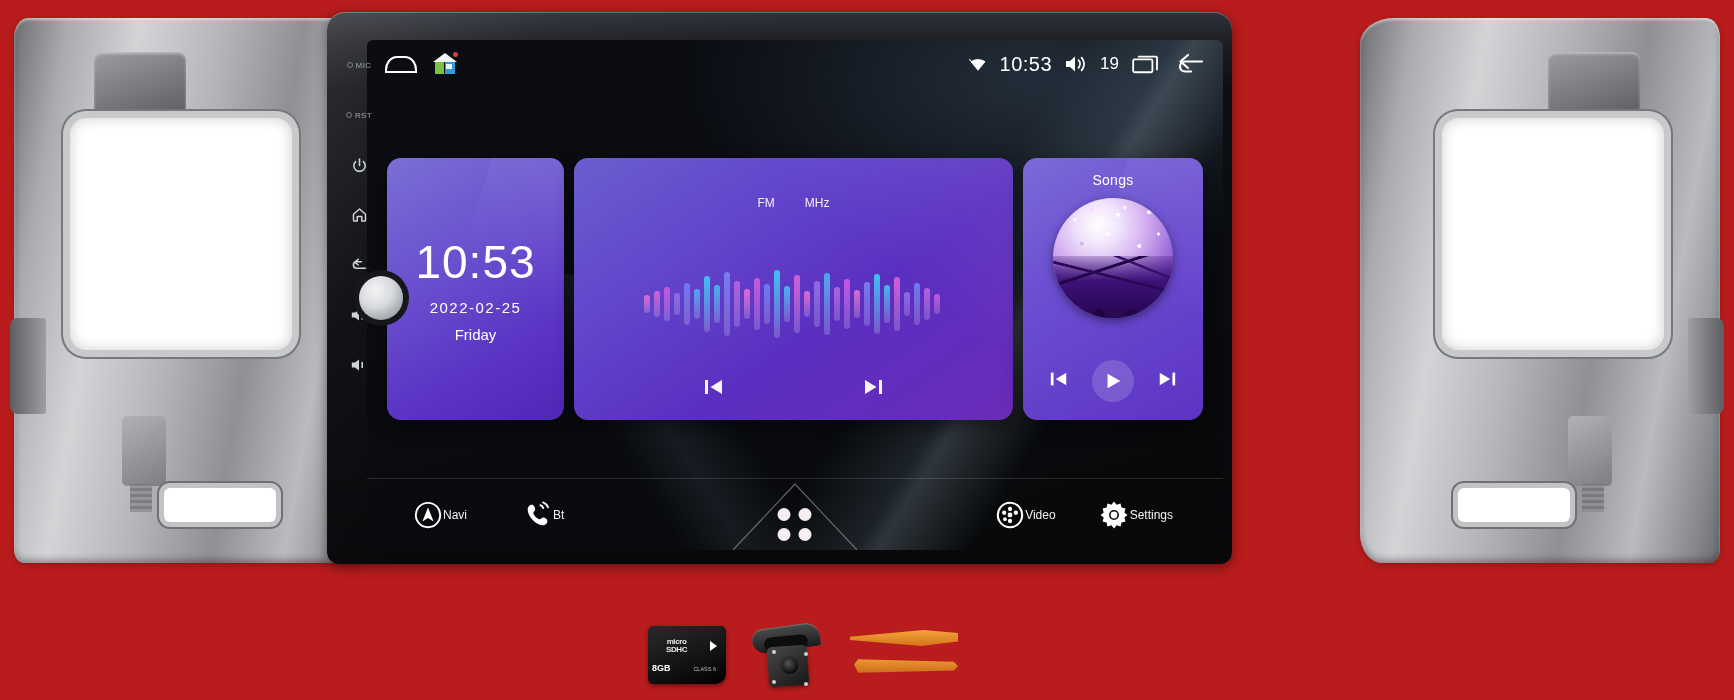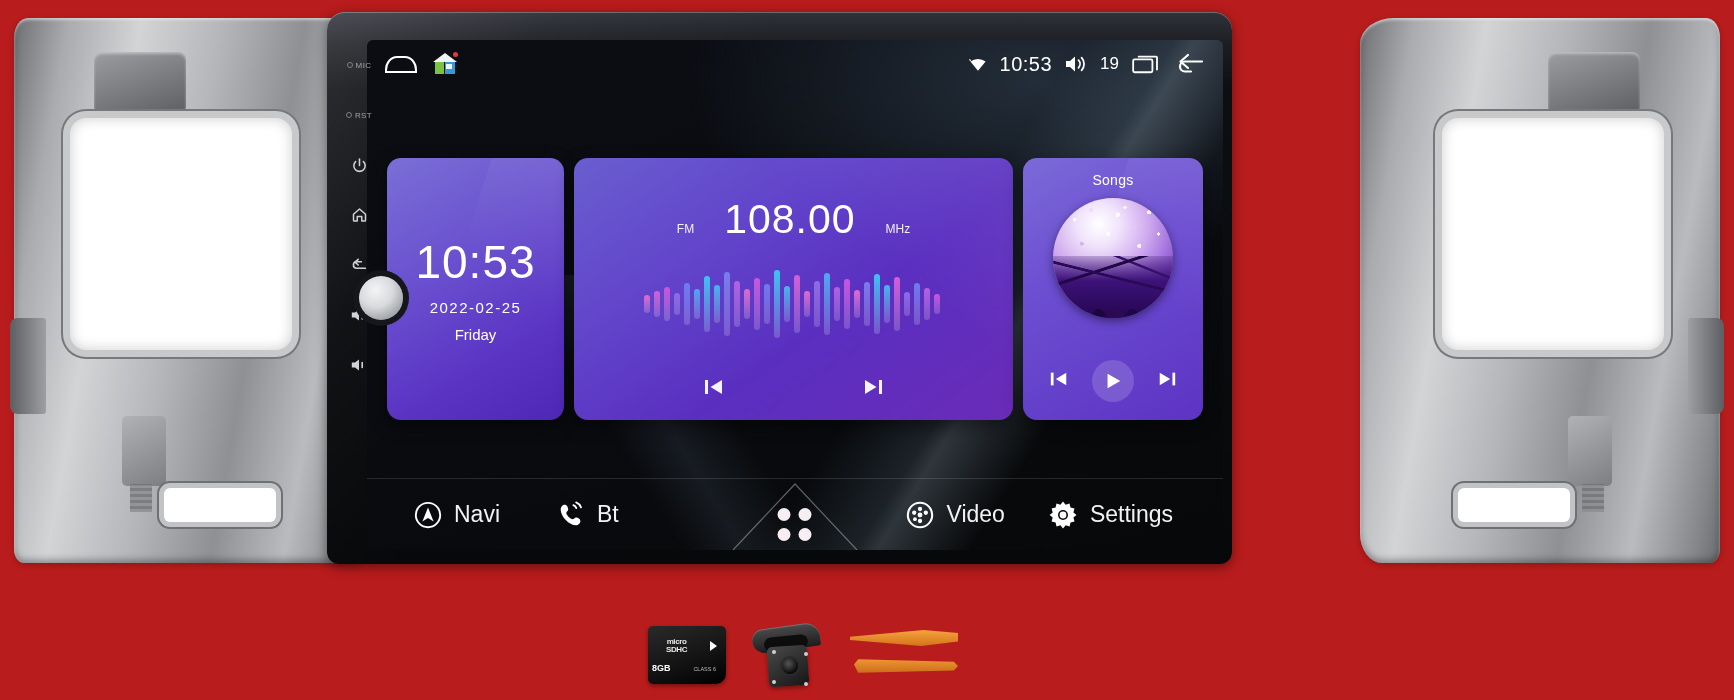--- a/index.html
+++ b/index.html
@@ -200,21 +200,21 @@
   }
   .song-ctrls{ margin-top:auto; margin-bottom:18px; display:flex; align-items:center;
     gap:22px; }
   .play-circle{ width:42px; height:42px; border-radius:50%;
     background:rgba(255,255,255,.16); display:flex; align-items:center; justify-content:center; }
 
   
   .dock{ position:absolute; left:0; bottom:0; width:100%; height:72px;
     border-top:1px solid rgba(255,255,255,.13);
     display:flex; align-items:center; color:#fff; }
-  .dock-item{ display:flex; align-items:center; gap:11px; font-size:23px;
+  .dock-item{ display:flex; align-items:center; font-size:12px;
     color:#f2f2f2; }
   .dock-l{ display:flex; gap:56px; padding-left:46px; }
   .dock-r{ display:flex; gap:42px; margin-left:auto; padding-right:50px; }
   .drawer{ position:absolute; left:50%; transform:translateX(-50%); bottom:0;
     width:126px; height:72px; }
   .drawer-outline{ position:absolute; inset:0; }
   .drawer-dots{ position:absolute; left:50%; top:30px; transform:translateX(-50%);
     display:grid; grid-template-columns:14px 14px; gap:7px; }
   .drawer-dots i{ width:13px; height:13px; border-radius:50%; background:#f6eef0; display:block; }
 
@@ -371,21 +371,20 @@
           <div class="card-sheen"></div>
           <div class="t">10:53</div>
           <div class="d">2022-02-25</div>
           <div class="wd">Friday</div>
         </div>
 
         <div class="card w-radio">
           <div class="card-sheen"></div>
           <div class="r-top">
             <span class="r-unit">FM</span>
-            <span class="r-freq">108.00</span>
             <span class="r-unit">MHz</span>
           </div>
           <div class="eq" id="eq">
               <i style="height: 18px; background: linear-gradient(rgb(224, 106, 208), rgba(255, 255, 255, 0.18));"></i>
               <i style="height: 26px; background: linear-gradient(rgb(211, 95, 216), rgba(255, 255, 255, 0.18));"></i>
               <i style="height: 34px; background: linear-gradient(rgb(200, 86, 222), rgba(255, 255, 255, 0.18));"></i>
               <i style="height: 22px; background: linear-gradient(rgb(143, 106, 232), rgba(255, 255, 255, 0.18));"></i>
               <i style="height: 42px; background: linear-gradient(rgb(111, 123, 238), rgba(255, 255, 255, 0.18));"></i>
               <i style="height: 30px; background: linear-gradient(rgb(79, 168, 240), rgba(255, 255, 255, 0.18));"></i>
               <i style="height: 56px; background: linear-gradient(rgb(63, 194, 242), rgba(255, 255, 255, 0.18));"></i>

